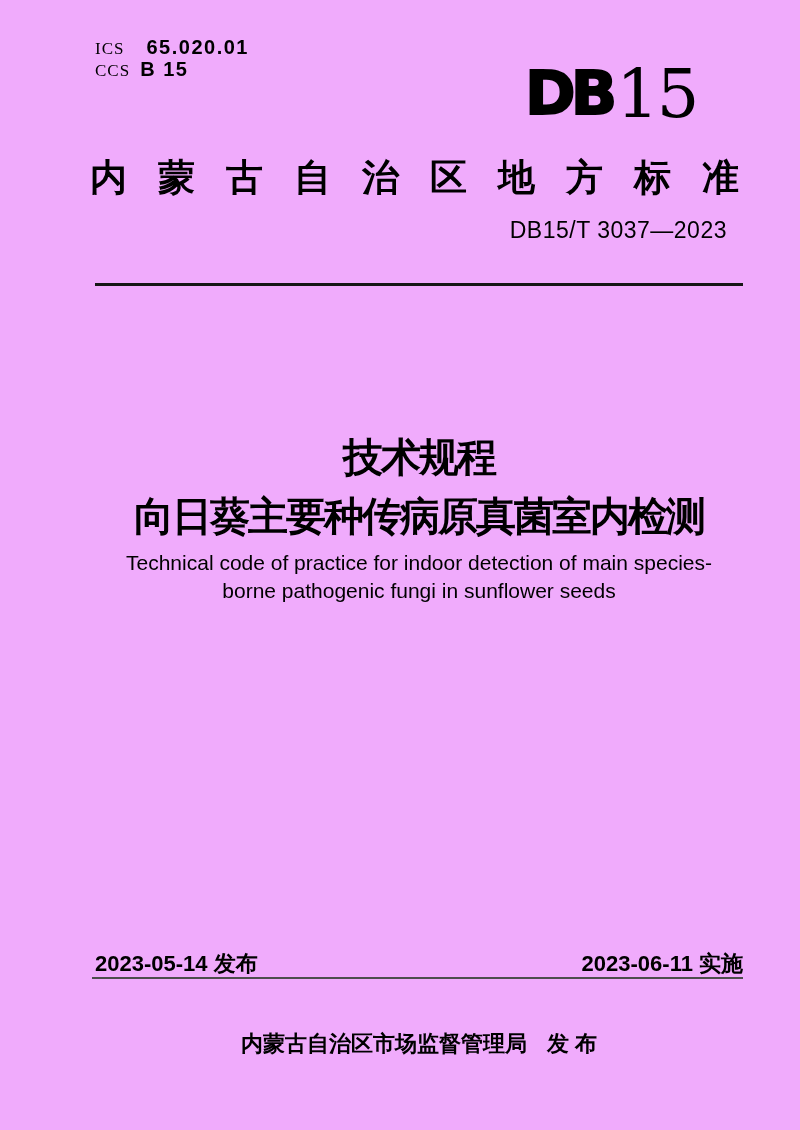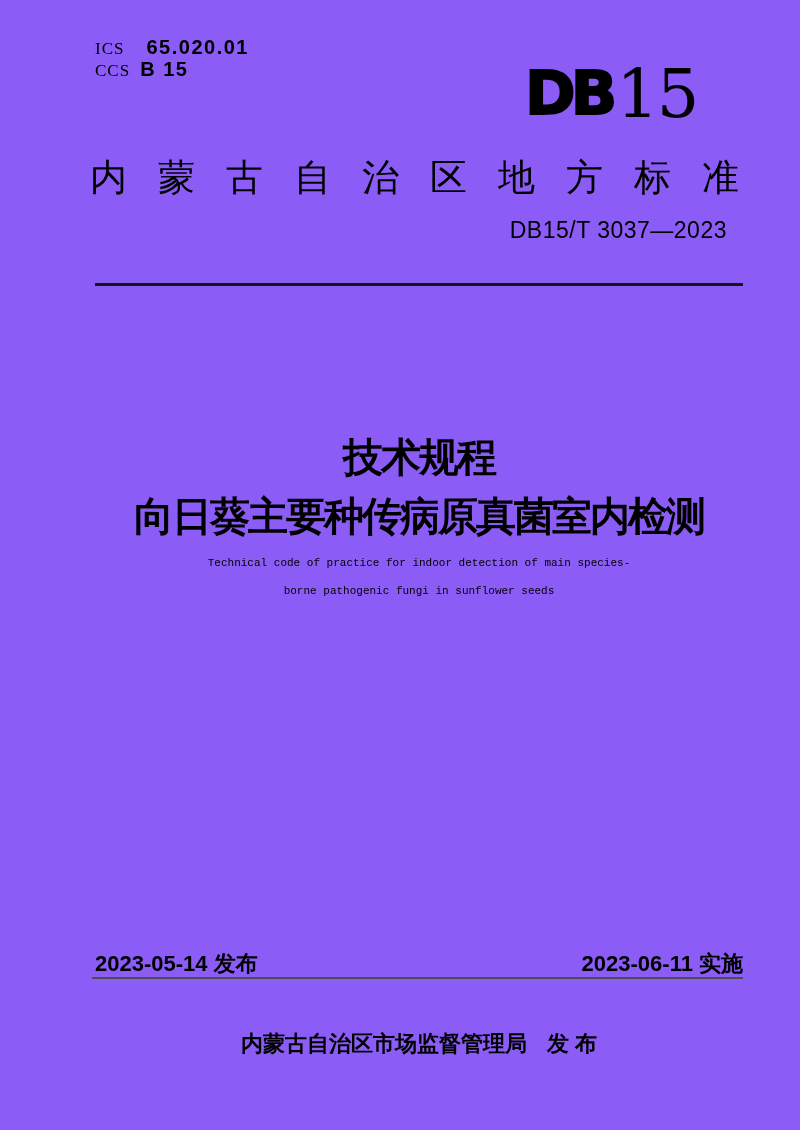--- a/index.html
+++ b/index.html
@@ -1,21 +1,21 @@
 <!DOCTYPE html>
 <html><head>
 <meta charset="utf-8">
 <style>
   html, body { margin: 0; padding: 0; background: #e8e8e8; }
   .page {
     position: relative;
     width: 800px;
     height: 1130px;
     margin: 0 auto;
-    background: #8b5cf6;
+    background: #f0abfc;
     color: #000000;
     font-family: "Liberation Sans", sans-serif;
     overflow: hidden;
   }
 
   
   .ics-block { position: absolute; left: 95px; top: 36px; }
   .ics-line { display: flex; align-items: baseline; line-height: 22px; height: 22px; }
   .ics-label {
     font-family: "Liberation Serif", serif;
@@ -59,21 +59,21 @@
 
   
   .std-name {
     position: absolute;
     left: 90px;
     top: 158px;
     font-size: 37px;
     line-height: 40px;
     letter-spacing: 31px;
     white-space: nowrap;
-    font-weight: normal;
+    font-weight: bold;
     text-align: center;
   }
 
   
   .std-num {
     position: absolute;
     top: 217px;
     right: 73px;
     font-size: 23px;
     line-height: 26px;
@@ -104,22 +104,22 @@
     letter-spacing: -2px;
   }
 
   
   .subtitle-block {
     position: absolute;
     left: 95px;
     width: 648px;
     top: 549px;
     text-align: center;
-    font-family: Liberation Mono, monospace;
-    font-size: 11px;
+    font-family: Liberation Sans, sans-serif;
+    font-size: 21px;
     line-height: 28px;
     white-space: nowrap;
   }
 
   
   .dates-row {
     position: absolute;
     left: 95px;
     width: 648px;
     top: 951px;

